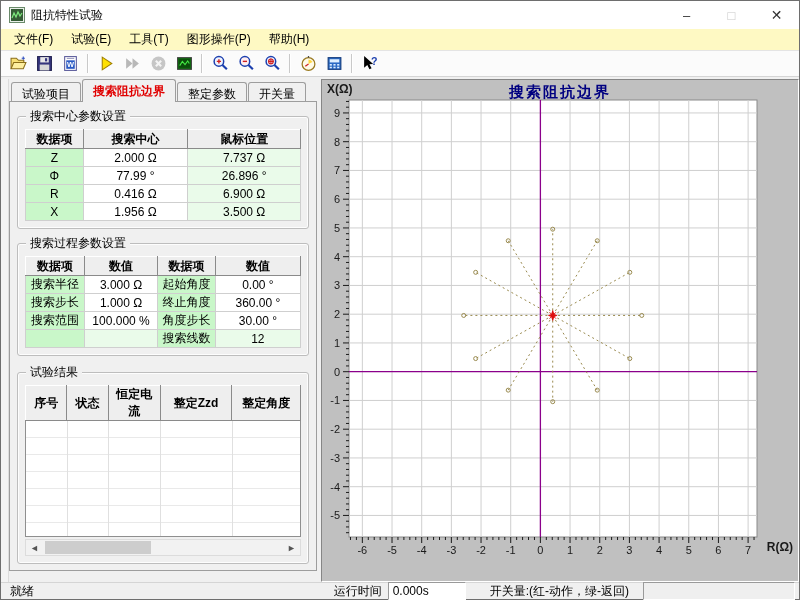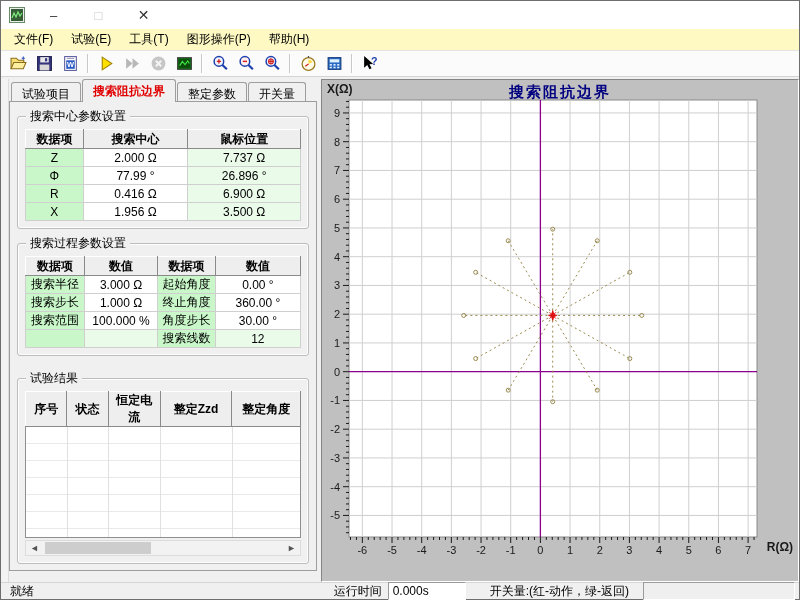--- a/index.html
+++ b/index.html
@@ -74,20 +74,21 @@
 <body>
 
 <div class="window">
 
   <div class="titlebar">
     <svg class="appicon" viewBox="0 0 16 16">
       <rect x="0.5" y="0.5" width="15" height="15" fill="#e8efe8" stroke="#6a8a6a"></rect>
       <rect x="2" y="2" width="12" height="12" fill="#355c35"></rect>
       <polyline points="3,11 5,6 7,10 9,5 11,9 13,6" fill="none" stroke="#7ee87e" stroke-width="1.2"></polyline>
     </svg>
+    <span class="title">阻抗特性试验</span>
     <div class="winbtn">–</div>
     <div class="winbtn max">□</div>
     <div class="winbtn close">✕</div>
   </div>
 
   <div class="menubar">
     <span class="menuitem">文件(F)</span>
     <span class="menuitem">试验(E)</span>
     <span class="menuitem">工具(T)</span>
     <span class="menuitem">图形操作(P)</span>
@@ -286,21 +287,21 @@
             <tr>
               <td class="item"></td>
               <td class="valg"></td>
               <td class="item">搜索线数</td>
               <td class="valg">12</td>
             </tr>
           </tbody>
             </table>
         </div>
 
-        <div class="groupbox" style="margin-top:22px; flex:1 1 auto; display:flex; flex-direction:column; min-height:0;">
+        <div class="groupbox" style="margin-top:16px; flex:1 1 auto; display:flex; flex-direction:column; min-height:0;">
           <div class="grouplabel">试验结果</div>
           <table class="grid" style="border-bottom:none;">
             <colgroup>
                 <col style="width:15%">
                 <col style="width:15%">
                 <col style="width:19%">
                 <col style="width:26%">
                 <col style="width:25%">
               </colgroup>
             <tbody>

